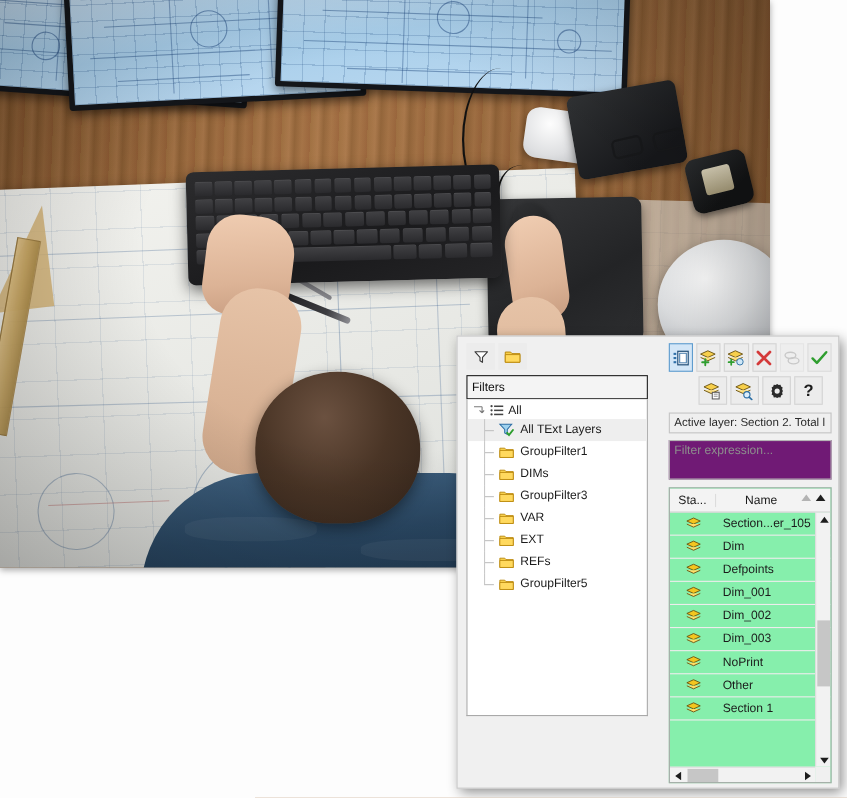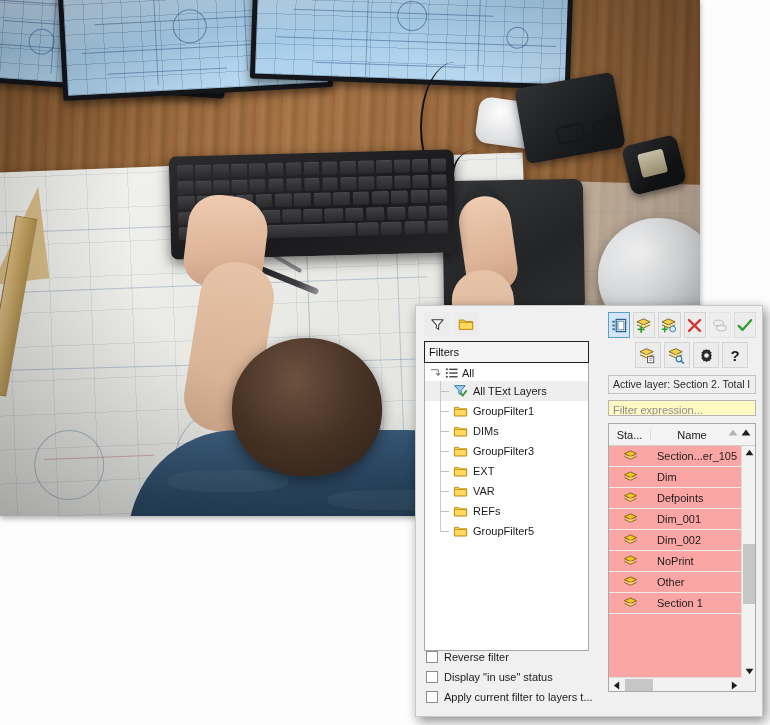--- a/index.html
+++ b/index.html
@@ -228,27 +228,27 @@
   .bbtn.disabled { opacity: .38; }
   .bbtn.plain { border-color: #dcdcdc; }
   .bigtb2 { display:flex; gap:3px; margin: 0 0 7px 27px; }
 
   .statusbar {
     height: 19px; background: #efefef; border: 1px solid #c4c4c4;
     font-size: 10.5px; line-height: 17px; padding-left: 4px;
     overflow: hidden; white-space: nowrap; color: #2a2a2a; margin-bottom: 6px;
   }
   .fexpr {
-    height: 16px; background: #fef9c3; border: 1px solid #b5b5b5;
+    height: 36px; background: #701a75; border: 1px solid #b5b5b5;
     font-size: 11px; line-height: 18px; padding-left: 4px; color: #8d8d8d;
     margin-bottom: 7px; overflow: hidden; white-space: nowrap;
   }
 
   .listwrap {
-    border: 1px solid #a9a9a9; background: #fca5a5; height: 269px;
+    border: 1px solid #a9a9a9; background: #86efac; height: 269px;
     position: relative; overflow: hidden;
   }
   .lhead {
     display: flex; height: 22px; background: #f3f3f3;
     border-bottom: 1px solid #cfcfcf; font-size: 11px; align-items: center;
     position: relative;
   }
   .lhead .c1 { width: 42px; text-align: center; border-right: 1px solid #dcdcdc; }
   .lhead .c2 { flex: 1; text-align: center; padding-right: 22px; }
   .sortwrap { position: absolute; right: 4px; top: 5px; display:flex; gap:3px; align-items:center; }
@@ -516,63 +516,49 @@
             <path d="M1.5 5.6 H16.5 V13.4 H1.5 Z" fill="#ffd95e" stroke="#b8860b" stroke-width=".9"></path>
           </svg>
           <span>GroupFilter3</span>
         </div>
 
         <div class="trow">
           <svg width="15" height="13" viewBox="0 0 18 16">
             <path d="M1.5 3 H7 L8.4 4.6 H16.5 V13.4 H1.5 Z" fill="#f7cf4b" stroke="#b8860b" stroke-width="1"></path>
             <path d="M1.5 5.6 H16.5 V13.4 H1.5 Z" fill="#ffd95e" stroke="#b8860b" stroke-width=".9"></path>
           </svg>
-          <span>EXT</span>
+          <span>VAR</span>
         </div>
 
         <div class="trow">
           <svg width="15" height="13" viewBox="0 0 18 16">
             <path d="M1.5 3 H7 L8.4 4.6 H16.5 V13.4 H1.5 Z" fill="#f7cf4b" stroke="#b8860b" stroke-width="1"></path>
             <path d="M1.5 5.6 H16.5 V13.4 H1.5 Z" fill="#ffd95e" stroke="#b8860b" stroke-width=".9"></path>
           </svg>
-          <span>VAR</span>
+          <span>EXT</span>
         </div>
 
         <div class="trow">
           <svg width="15" height="13" viewBox="0 0 18 16">
             <path d="M1.5 3 H7 L8.4 4.6 H16.5 V13.4 H1.5 Z" fill="#f7cf4b" stroke="#b8860b" stroke-width="1"></path>
             <path d="M1.5 5.6 H16.5 V13.4 H1.5 Z" fill="#ffd95e" stroke="#b8860b" stroke-width=".9"></path>
           </svg>
           <span>REFs</span>
         </div>
 
         <div class="trow last">
           <svg width="15" height="13" viewBox="0 0 18 16">
             <path d="M1.5 3 H7 L8.4 4.6 H16.5 V13.4 H1.5 Z" fill="#f7cf4b" stroke="#b8860b" stroke-width="1"></path>
             <path d="M1.5 5.6 H16.5 V13.4 H1.5 Z" fill="#ffd95e" stroke="#b8860b" stroke-width=".9"></path>
           </svg>
           <span>GroupFilter5</span>
         </div>
       </div>
     </div>
 
-    <div class="chks">
-      <div class="chkrow">
-        <span class="cbx"></span>
-        <span>Reverse filter</span>
-      </div>
-      <div class="chkrow">
-        <span class="cbx"></span>
-        <span>Display "in use" status</span>
-      </div>
-      <div class="chkrow">
-        <span class="cbx"></span>
-        <span>Apply current filter to layers t...</span>
-      </div>
-    </div>
 
     <div class="rightcol">
 
       <div class="bigtb">
         <div class="bbtn active">
           <svg width="17" height="17" viewBox="0 0 18 18">
             <rect x="5.5" y="2.5" width="10" height="13" fill="#fff" stroke="#27537c" stroke-width="1.2"></rect>
             <rect x="7.3" y="4.4" width="6.4" height="9.2" fill="none" stroke="#4a7fae" stroke-width="1"></rect>
             <rect x="1.4" y="4" width="2.6" height="2" fill="#2f6fa8"></rect>
             <rect x="1.4" y="8" width="2.6" height="2" fill="#2f6fa8"></rect>
@@ -702,20 +688,29 @@
         <div class="lrow">
           <div class="c1">
             <svg width="15" height="12" viewBox="0 0 16 13">
               <path d="M8 1 L14.6 4 L8 7 L1.4 4 Z" fill="#f3c61f" stroke="#6b5413" stroke-width=".9"></path>
               <path d="M1.4 7 L8 10 L14.6 7" fill="#ffdd66" stroke="#6b5413" stroke-width=".9"></path>
             </svg>
           </div>
           <div class="c2">Dim_002</div>
         </div>
 
+        <div class="lrow">
+          <div class="c1">
+            <svg width="15" height="12" viewBox="0 0 16 13">
+              <path d="M8 1 L14.6 4 L8 7 L1.4 4 Z" fill="#f3c61f" stroke="#6b5413" stroke-width=".9"></path>
+              <path d="M1.4 7 L8 10 L14.6 7" fill="#ffdd66" stroke="#6b5413" stroke-width=".9"></path>
+            </svg>
+          </div>
+          <div class="c2">Dim_003</div>
+        </div>
 
         <div class="lrow">
           <div class="c1">
             <svg width="15" height="12" viewBox="0 0 16 13">
               <path d="M8 1 L14.6 4 L8 7 L1.4 4 Z" fill="#f3c61f" stroke="#6b5413" stroke-width=".9"></path>
               <path d="M1.4 7 L8 10 L14.6 7" fill="#ffdd66" stroke="#6b5413" stroke-width=".9"></path>
             </svg>
           </div>
           <div class="c2">NoPrint</div>
         </div>

